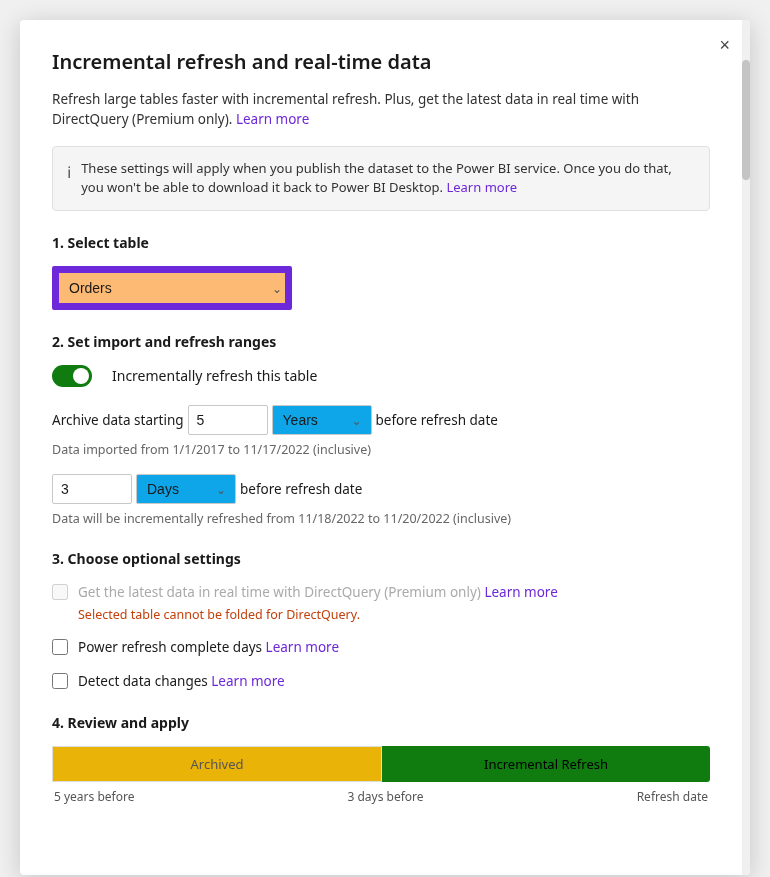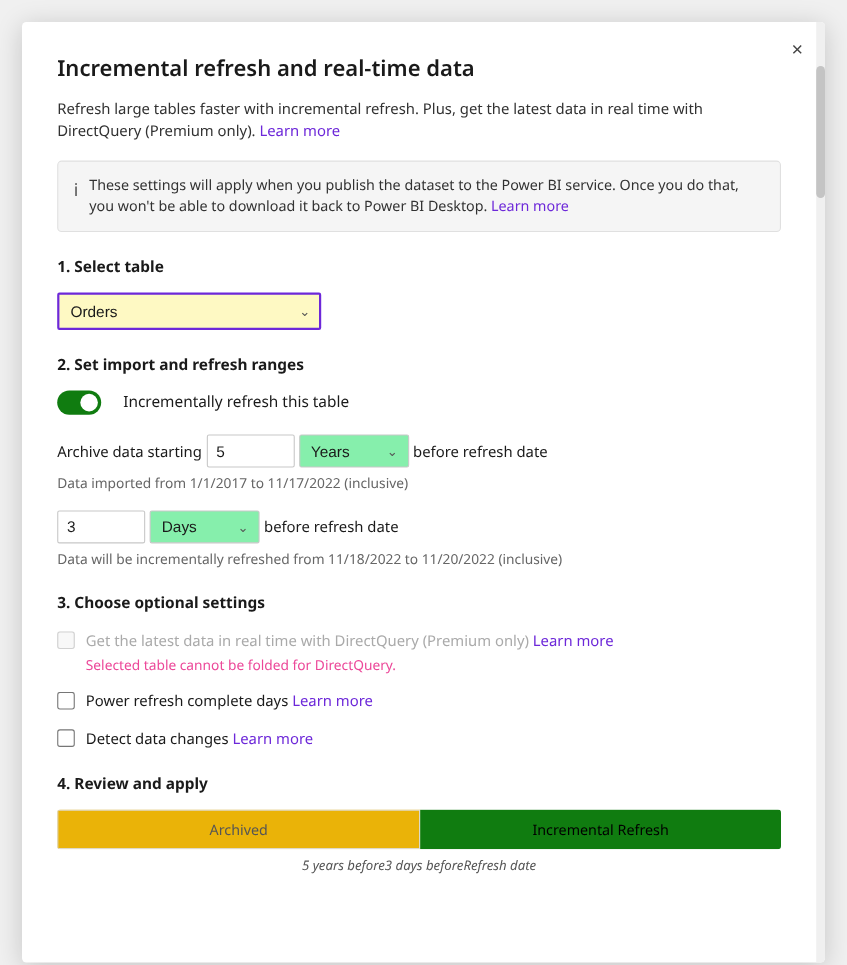--- a/index.html
+++ b/index.html
@@ -79,27 +79,27 @@
       margin-bottom: 22px;
     }
     .table-select-wrapper {
       position: relative;
       width: 240px;
       margin-bottom: 0;
     }
     .table-select {
       width: 100%;
       padding: 7px 32px 7px 10px;
-      border: 2px solid #6d28d9;
+      border: 7px solid #6d28d9;
       border-radius: 2px;
       appearance: none;
       -webkit-appearance: none;
       font-size: 14px;
       color: #1a1a1a;
-      background: #fef9c3;
+      background: #fdba74;
       cursor: pointer;
     }
     .select-chevron {
       position: absolute;
       right: 10px;
       top: 50%;
       transform: translateY(-50%);
       pointer-events: none;
       font-size: 12px;
       color: #555;
@@ -163,21 +163,21 @@
       position: relative;
     }
     .range-unit-select {
       padding: 6px 28px 6px 10px;
       border: 1px solid #c8c8c8;
       border-radius: 2px;
       appearance: none;
       -webkit-appearance: none;
       font-size: 14px;
       color: #1a1a1a;
-      background: #86efac;
+      background: #0ea5e9;
       cursor: pointer;
       min-width: 100px;
     }
     .range-info {
       font-size: 12.5px;
       color: #666;
       margin-bottom: 16px;
       margin-left: 0;
     }
     .checkbox-row {
@@ -197,21 +197,21 @@
     .checkbox-label {
       font-size: 13.5px;
       color: #1a1a1a;
       line-height: 1.5;
     }
     .checkbox-label.disabled {
       color: #aaa;
     }
     .disabled-note {
       font-size: 12.5px;
-      color: #ec4899;
+      color: #c2410c;
       margin-left: 26px;
       margin-top: -10px;
       margin-bottom: 14px;
     }
     .review-section {
       margin-top: 17px;
     }
     .timeline-bar {
       display: flex;
       height: 36px;
@@ -234,25 +234,24 @@
       background: #107c10;
       display: flex;
       align-items: center;
       justify-content: center;
       font-size: 13px;
       font-weight: 400;
       color: #000000;
     }
     .timeline-labels {
       display: flex;
-      justify-content: center;
+      justify-content: space-between;
       font-size: 12px;
       color: #555;
       padding: 0 2px;
-      font-style: italic;
     }
     .scrollbar {
       position: absolute;
       right: 0;
       top: 0;
       width: 8px;
       height: 100%;
       background: #f0f0f0;
     }
     .scrollbar-thumb {

